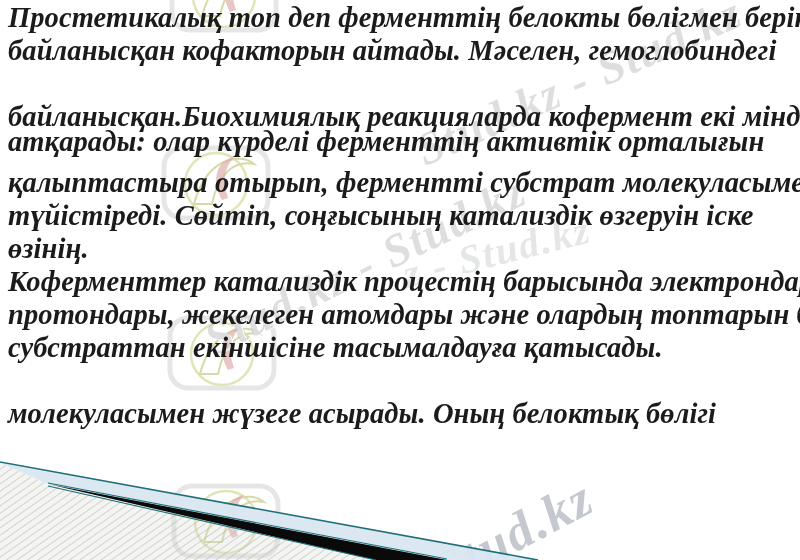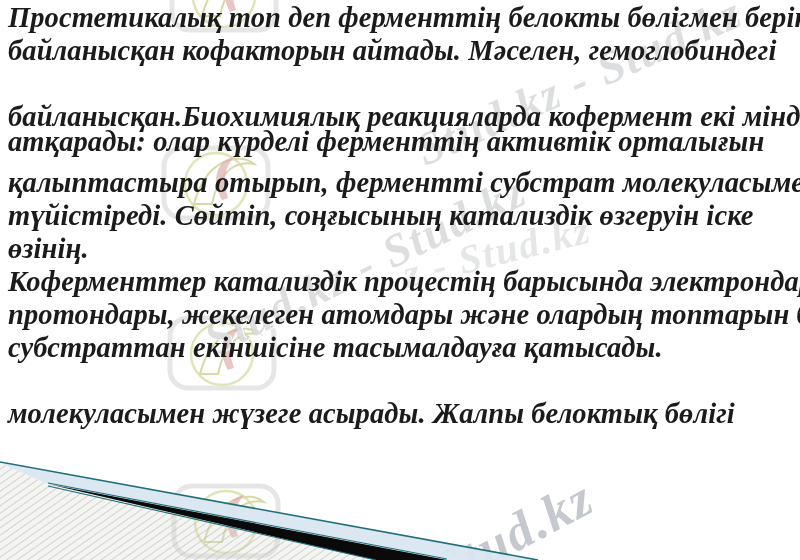--- a/index.html
+++ b/index.html
@@ -100,14 +100,14 @@
   <div class="doc-line" style="top:2px">Простетикалық топ деп ферменттің белокты бөлігмен берік</div>
   <div class="doc-line" style="top:35px">байланысқан кофакторын айтады. Мәселен, гемоглобиндегі</div>
   <div class="doc-line" style="top:101px">байланысқан.Биохимиялық реакцияларда кофермент екі міндет</div>
   <div class="doc-line" style="top:126px">атқарады: олар күрделі ферменттің активтік орталығын</div>
   <div class="doc-line" style="top:167px">қалыптастыра отырып, ферментті субстрат молекуласымен</div>
   <div class="doc-line" style="top:200px">түйістіреді. Сөйтіп, соңғысының катализдік өзгеруін іске</div>
   <div class="doc-line" style="top:233px">өзінің.</div>
   <div class="doc-line" style="top:266px">Коферменттер катализдік процестің барысында электрондарды,</div>
   <div class="doc-line" style="top:299px">протондары, жекелеген атомдары және олардың топтарын бір</div>
   <div class="doc-line" style="top:332px">субстраттан екіншісіне тасымалдауға қатысады.</div>
-  <div class="doc-line" style="top:398px">молекуласымен жүзеге асырады. Жалпы белоктық бөлігі</div>
+  <div class="doc-line" style="top:398px">молекуласымен жүзеге асырады. Оның белоктық бөлігі</div>
 </div>
 
 </body></html>

